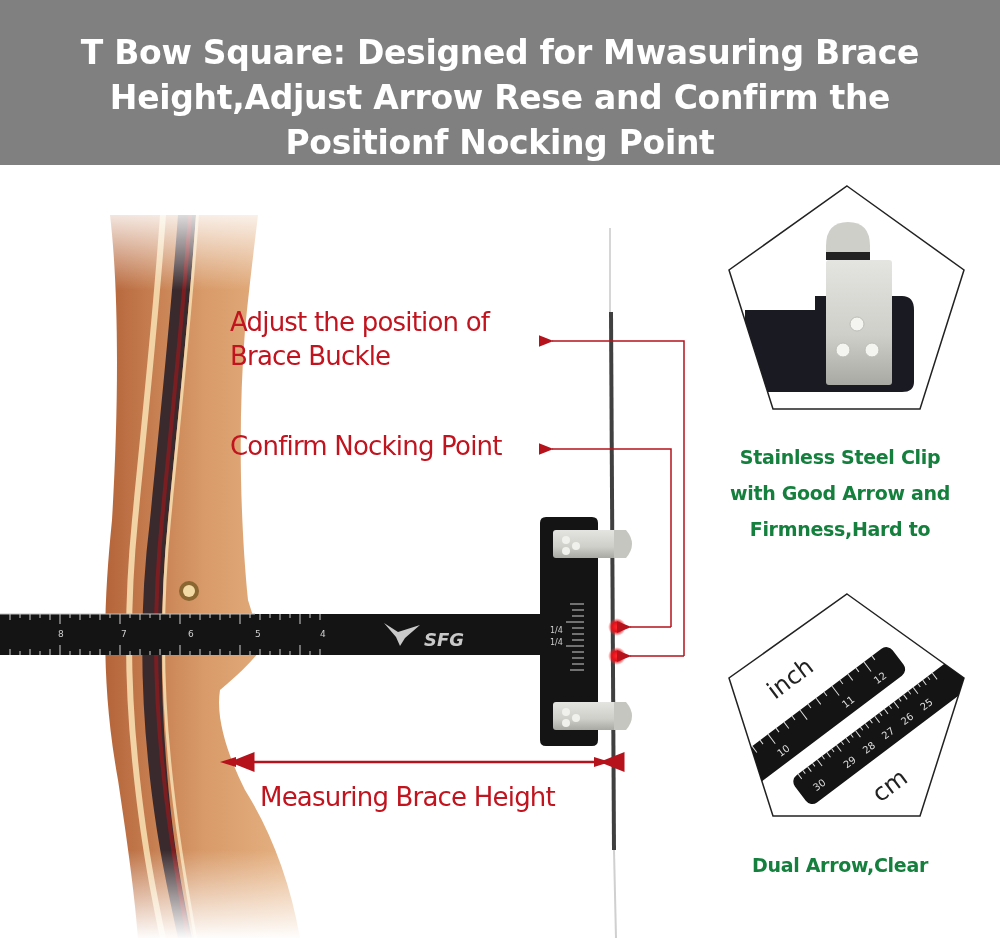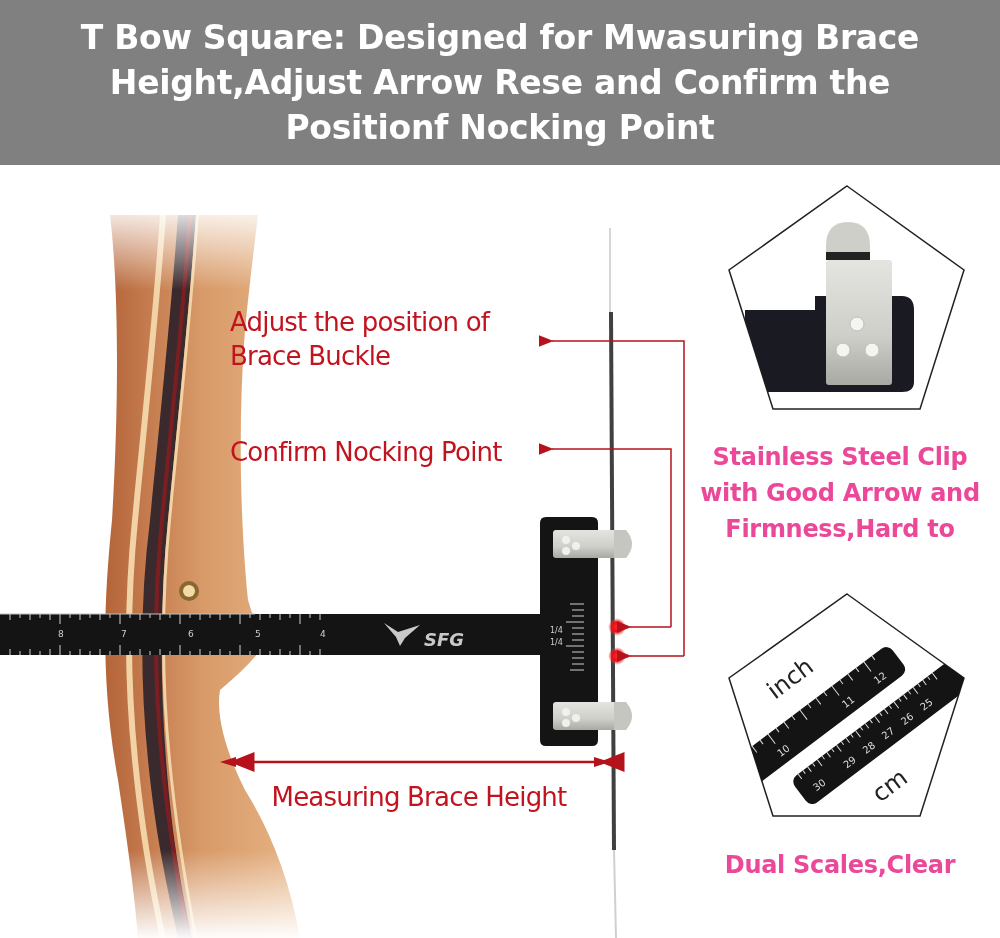--- a/index.html
+++ b/index.html
@@ -1,21 +1,21 @@
 <!DOCTYPE html>
 <html><head>
 <meta charset="utf-8">
 <style>
   html, body { margin: 0; padding: 0; }
   body { width: 1000px; height: 938px; position: relative; overflow: hidden; background: #ffffff; font-family: "Liberation Sans", "DejaVu Sans", sans-serif; }
-  .header { position: absolute; left: 0; top: 0; width: 1000px; height: 165px; background: #808080; display: flex; align-items: center; justify-content: center; }
+  .header { position: absolute; left: 0; top: 0; width: 1000px; height: 165px; background: #808080; display: flex; align-items: flex-end; justify-content: center; }
   .header-title { color: #ffffff; font-family: "DejaVu Sans", sans-serif; font-weight: bold; font-size: 33px; line-height: 45px; text-align: center; width: 860px; letter-spacing: -0.3px; }
   .scene { position: absolute; left: 0; top: 165px; width: 1000px; height: 773px; }
   .callout { position: absolute; color: #c1141f; font-family: "DejaVu Sans", sans-serif; font-size: 26px; line-height: 34px; text-align: left; letter-spacing: -0.8px; }
-  .feature-text { position: absolute; color: #ec4899; font-family: "DejaVu Sans", sans-serif; font-weight: bold; font-size: 24px; line-height: 36px; text-align: center; letter-spacing: -0.3px; }
+  .feature-text { position: absolute; color: #15803d; font-family: "DejaVu Sans", sans-serif; font-weight: bold; font-size: 19px; line-height: 36px; text-align: center; letter-spacing: -0.3px; }
   svg { position: absolute; left: 0; top: 0; }
 </style>
 </head>
 <body>
 
 <div class="header">
   <div class="header-title">T Bow Square: Designed for Mwasuring Brace Height,Adjust Arrow Rese and Confirm the Positionf Nocking Point</div>
 </div>
 
 <div class="scene">
@@ -173,24 +173,24 @@
         <text x="0" y="0" transform="translate(775,700) rotate(-37)" fill="#222" font-family="DejaVu Sans, sans-serif" font-size="24">inch</text>
         <text x="0" y="0" transform="translate(880,803) rotate(-37)" fill="#222" font-family="DejaVu Sans, sans-serif" font-size="24">cm</text>
       </g>
     </g>
   </svg>
 
   <div class="callout" style="left:230px; top:140px; width:310px;">
     <div>Adjust the position of</div>
     <div>Brace Buckle</div>
   </div>
-  <div class="callout" style="left:230px; top:270px; width:310px;">Confirm Nocking Point</div>
-  <div class="callout" style="left:260px; top:615px; width:318px; text-align:center;">Measuring Brace Height</div>
+  <div class="callout" style="left:230px; top:264px; width:310px;">Confirm Nocking Point</div>
+  <div class="callout" style="left:260px; top:615px; width:318px; text-align:left;">Measuring Brace Height</div>
 
   <div class="feature-text" style="left:695px; top:274px; width:290px;">
     <div>Stainless Steel Clip</div>
     <div>with Good Arrow and</div>
     <div>Firmness,Hard to</div>
   </div>
   <div class="feature-text" style="left:695px; top:682px; width:290px;">
-    <div>Dual Scales,Clear</div>
+    <div>Dual Arrow,Clear</div>
   </div>
 </div>
 
 </body></html>

